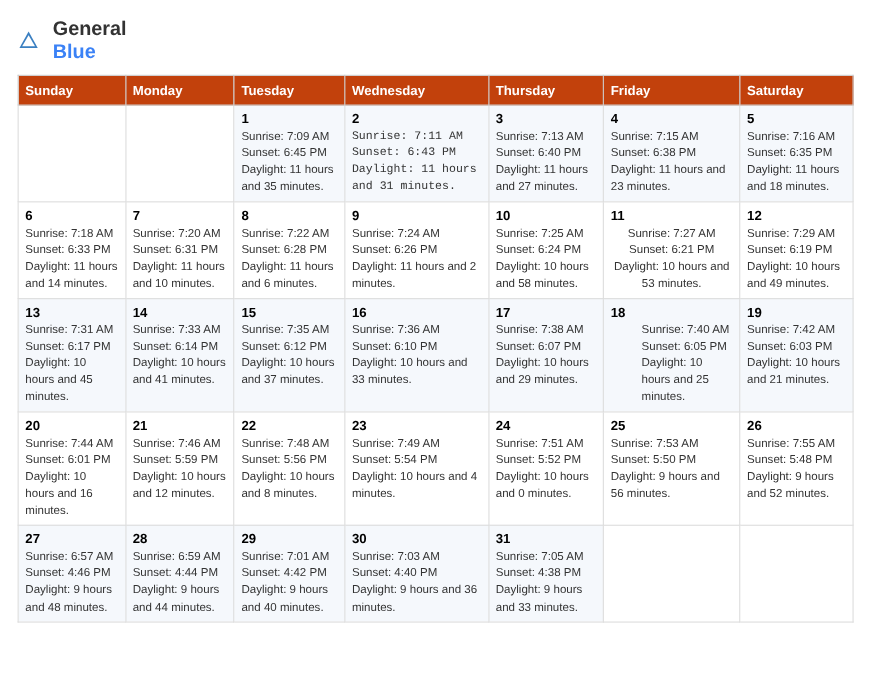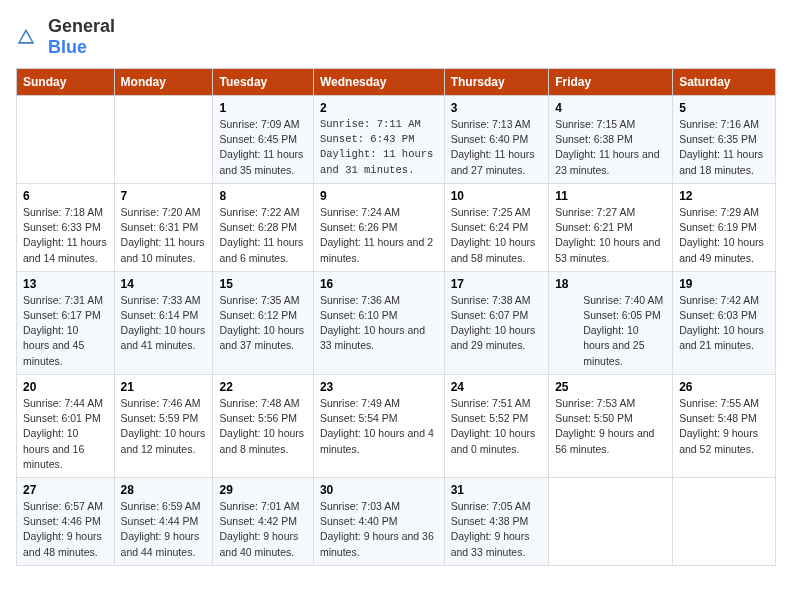--- a/index.html
+++ b/index.html
@@ -180,21 +180,21 @@
 Daylight: 11 hours and 2 minutes.</div>
         </td>
         <td>
           <div class="day-number">10</div>
           <div class="day-info" style="white-space: pre-line;">Sunrise: 7:25 AM
 Sunset: 6:24 PM
 Daylight: 10 hours and 58 minutes.</div>
         </td>
         <td>
           <div class="day-number">11</div>
-          <div class="day-info" style="white-space: pre-line;">Sunrise: 7:27 AM
+          <div class="day-info" style="white-space: pre-line; text-align: center;">Sunrise: 7:27 AM
 Sunset: 6:21 PM
 Daylight: 10 hours and 53 minutes.</div>
         </td>
         <td>
           <div class="day-number">12</div>
           <div class="day-info" style="white-space: pre-line;">Sunrise: 7:29 AM
 Sunset: 6:19 PM
 Daylight: 10 hours and 49 minutes.</div>
         </td>
       </tr>

